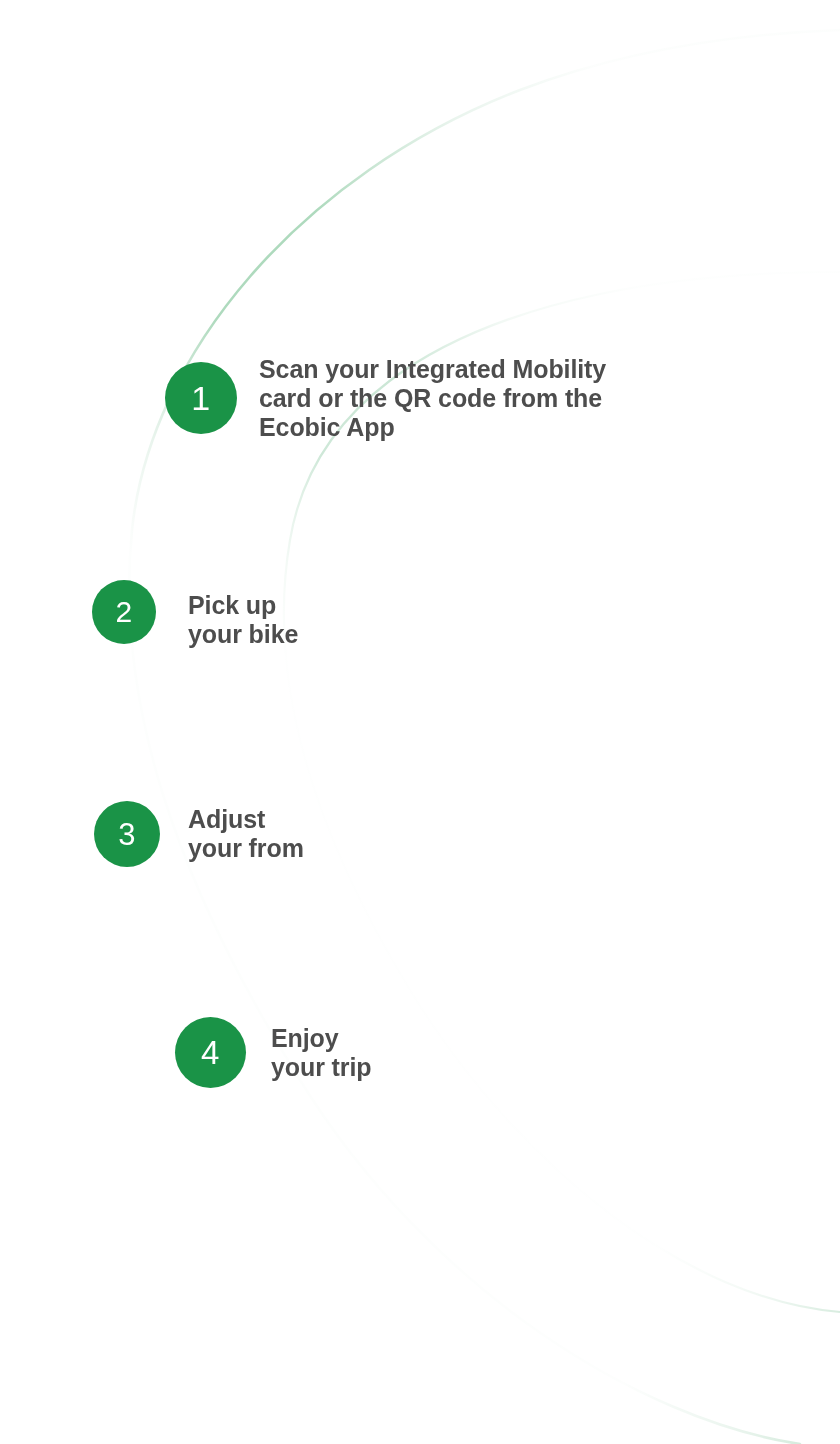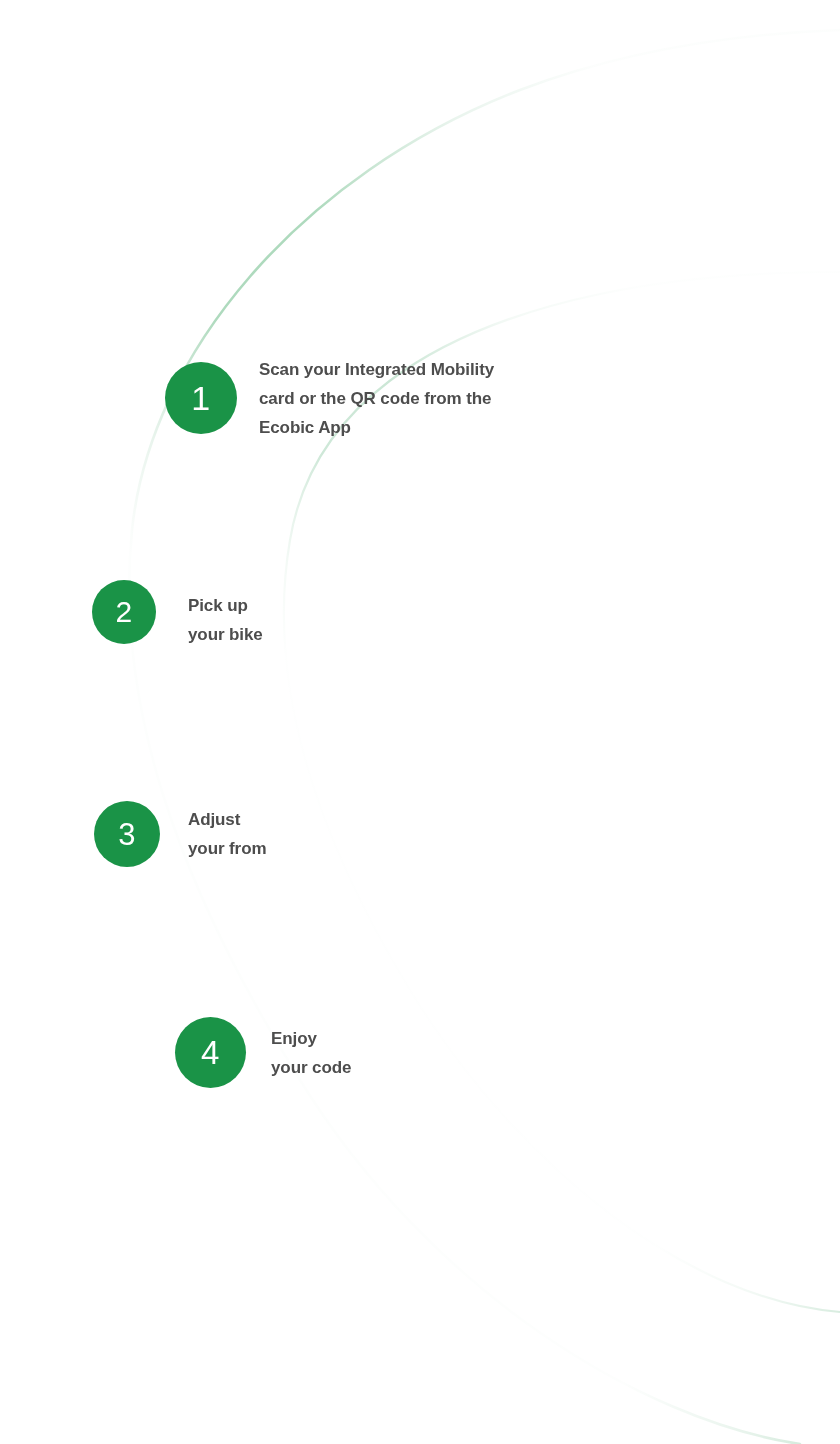--- a/index.html
+++ b/index.html
@@ -37,21 +37,21 @@
     display: flex;
     align-items: center;
     justify-content: center;
     flex: 0 0 auto;
     font-weight: 400;
     line-height: 1;
     letter-spacing: 0.5px;
   }
   .step-label {
     color: #4d4d4d;
-    font-size: 17px;
+    font-size: 25px;
     font-weight: bold;
     line-height: 29px;
     white-space: pre-line;
     letter-spacing: -0.1px;
   }
 
   
   #step-1 { left: 165px; top: 354px; }
   #step-1 .step-badge { width: 72px; height: 72px; font-size: 34px; }
   #step-1 .step-label { margin-left: 22px; margin-top: 1px; }
@@ -124,16 +124,16 @@
     </div>
     <div class="step-label">Adjust
 your from</div>
   </div>
 
   <div class="step" id="step-4">
     <div class="step-badge">
       <span>4</span>
     </div>
     <div class="step-label">Enjoy
-your code</div>
+your trip</div>
   </div>
 
 </div>
 
 </body></html>

